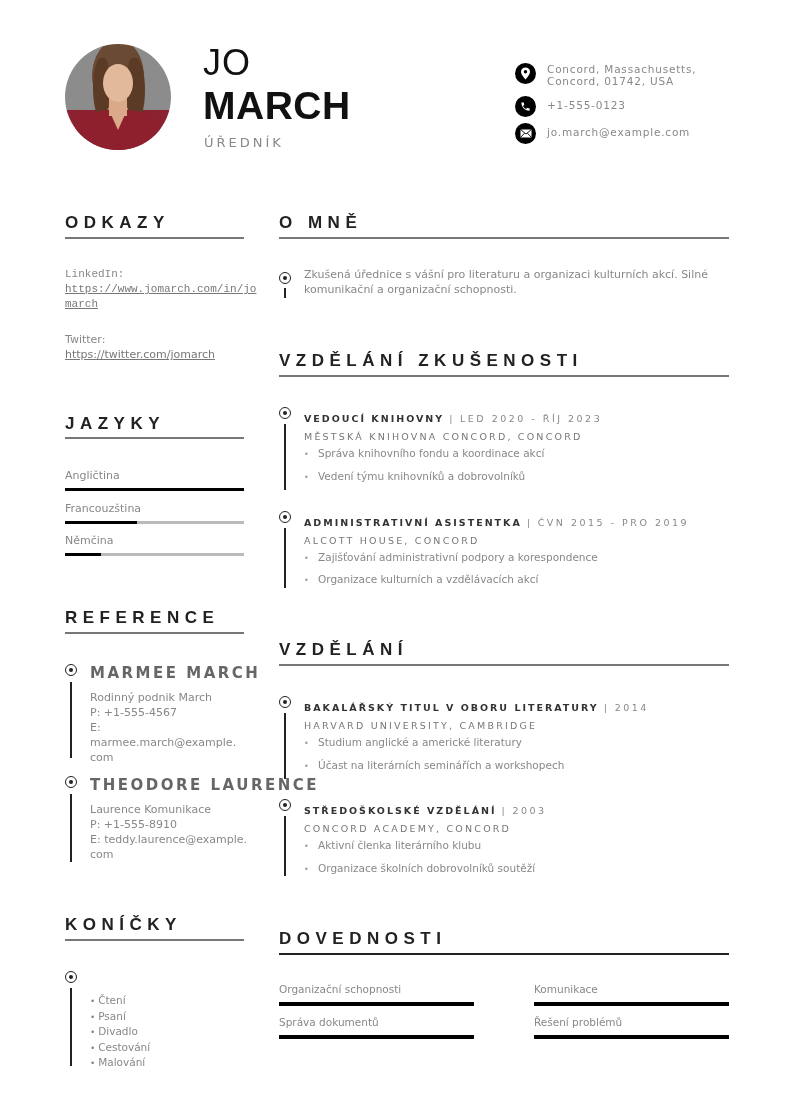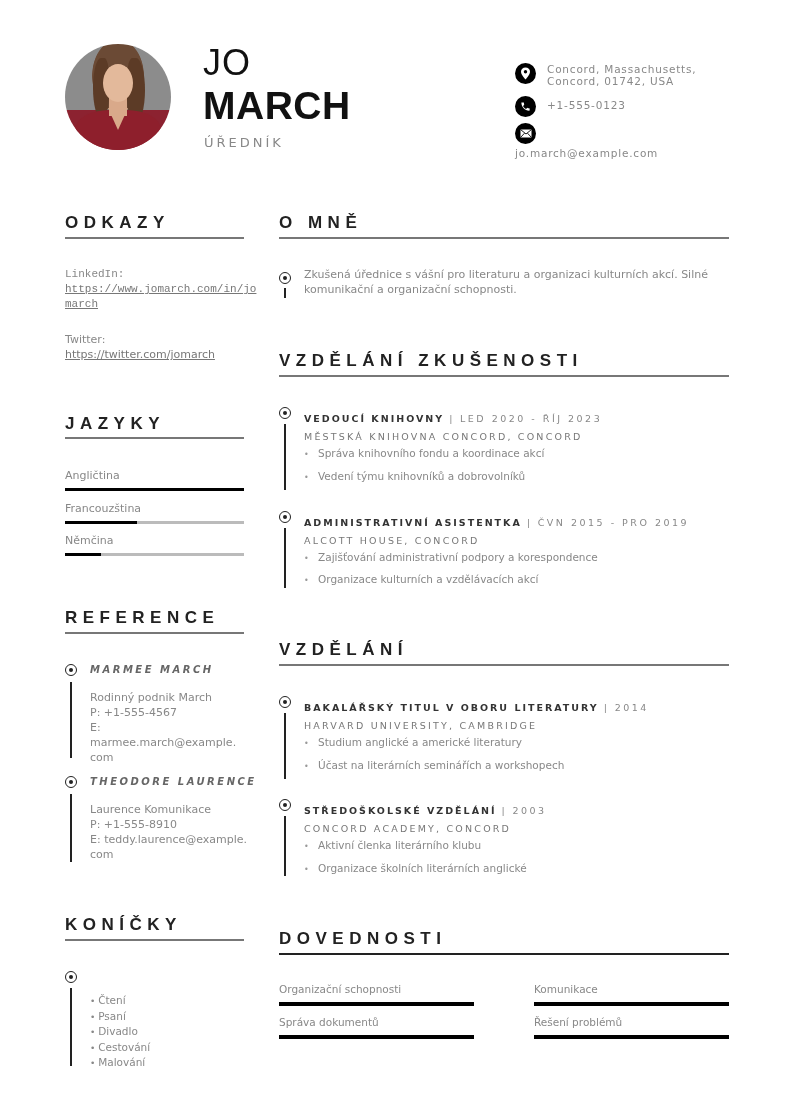--- a/index.html
+++ b/index.html
@@ -42,21 +42,21 @@
   .dot { width: 12px; height: 12px; border-radius: 50%; border: 1.5px solid #222; display: flex; align-items: center; justify-content: center; }
   .dot::after { content: ""; width: 4px; height: 4px; border-radius: 50%; background: #222; }
   .vline { width: 1.5px; background: #222; }
 
   .item-title { font-size: 9.5px; font-weight: bold; letter-spacing: 2px; color: #333; }
   .item-date { font-size: 9.5px; letter-spacing: 2.5px; color: #888; }
   .item-sub { font-size: 9.5px; letter-spacing: 2.2px; color: #777; }
   .bullet { font-size: 10.5px; color: #888; }
   .bullet::before { content: "•"; display: inline-block; width: 14px; font-size: 8px; color: #999; }
 
-  .ref-name { font-size: 10px; letter-spacing: 2.5px; color: #666; font-weight: bold; font-style: italic; }
+  .ref-name { font-size: 15px; letter-spacing: 2.5px; color: #666; font-weight: bold; }
   .hobby { font-size: 10.5px; color: #888; line-height: 14.5px; }
   .hobby::before { content: "• "; font-size: 9px; }
 
   .skill-label { font-size: 10.5px; color: #888; }
   .skill-bar { height: 4px; background: #000; }
 </style>
 </head>
 <body>
 
 <div class="abs photo">
@@ -84,21 +84,21 @@
   </div>
 </div>
 <div class="abs contact-row" style="top:96px;">
   <div class="contact-icon">
     <svg width="11" height="11" viewBox="0 0 24 24">
         <path d="M6.6 10.8c1.4 2.8 3.8 5.1 6.6 6.6l2.2-2.2c.3-.3.7-.4 1-.2 1.1.4 2.3.6 3.6.6.6 0 1 .4 1 1V20c0 .6-.4 1-1 1C10.6 21 3 13.4 3 4c0-.6.4-1 1-1h3.5c.6 0 1 .4 1 1 0 1.3.2 2.5.6 3.6.1.3 0 .7-.2 1l-2.3 2.2z" fill="#fff"></path>
       </svg>
   </div>
   <div class="contact-text" style="padding-top:3px;">+1-555-0123</div>
 </div>
-<div class="abs contact-row" style="top:123px;flex-direction:column;">
+<div class="abs contact-row" style="top:123px;">
   <div class="contact-icon">
     <svg width="12" height="9" viewBox="0 0 12 9">
         <rect x="0.5" y="0.5" width="11" height="8" fill="#fff"></rect>
         <path d="M0.5 0.5L6 5l5.5-4.5M0.5 8.5L4.5 4.2M11.5 8.5L7.5 4.2" stroke="#000" stroke-width="0.9" fill="none"></path>
       </svg>
   </div>
   <div class="contact-text" style="padding-top:3px;">jo.march@example.com</div>
 </div>
 
 <div class="abs sec-title" style="left:65px; top:213px;">ODKAZY</div>
@@ -220,21 +220,21 @@
 
 <div class="abs dot" style="left:279px; top:799px;"></div>
 <div class="abs vline" style="left:284px; top:816px; height:60px;"></div>
 <div class="abs" style="left:304px; top:799px; white-space:nowrap;">
   <span class="item-title">STŘEDOŠKOLSKÉ VZDĚLÁNÍ</span>
   <span class="item-date">|</span>
   <span class="item-date">2003</span>
 </div>
 <div class="abs item-sub" style="left:304px; top:823px;">CONCORD ACADEMY, CONCORD</div>
 <div class="abs bullet" style="left:304px; top:839px;">Aktivní členka literárního klubu</div>
-<div class="abs bullet" style="left:304px; top:862px;">Organizace školních literárních anglické</div>
+<div class="abs bullet" style="left:304px; top:862px;">Organizace školních dobrovolníků soutěží</div>
 
 <div class="abs sec-title" style="left:279px; top:929px;">DOVEDNOSTI</div>
 <div class="abs sec-line" style="left:279px; top:953px; width:450px; background:#222; height:1.5px;"></div>
 
 <div class="abs" style="left:279px; top:983px; width:195px;">
   <div class="skill-label">Organizační schopnosti</div>
   <div class="skill-bar" style="margin-top:7px;"></div>
 </div>
 <div class="abs" style="left:534px; top:983px; width:195px;">
   <div class="skill-label">Komunikace</div>

